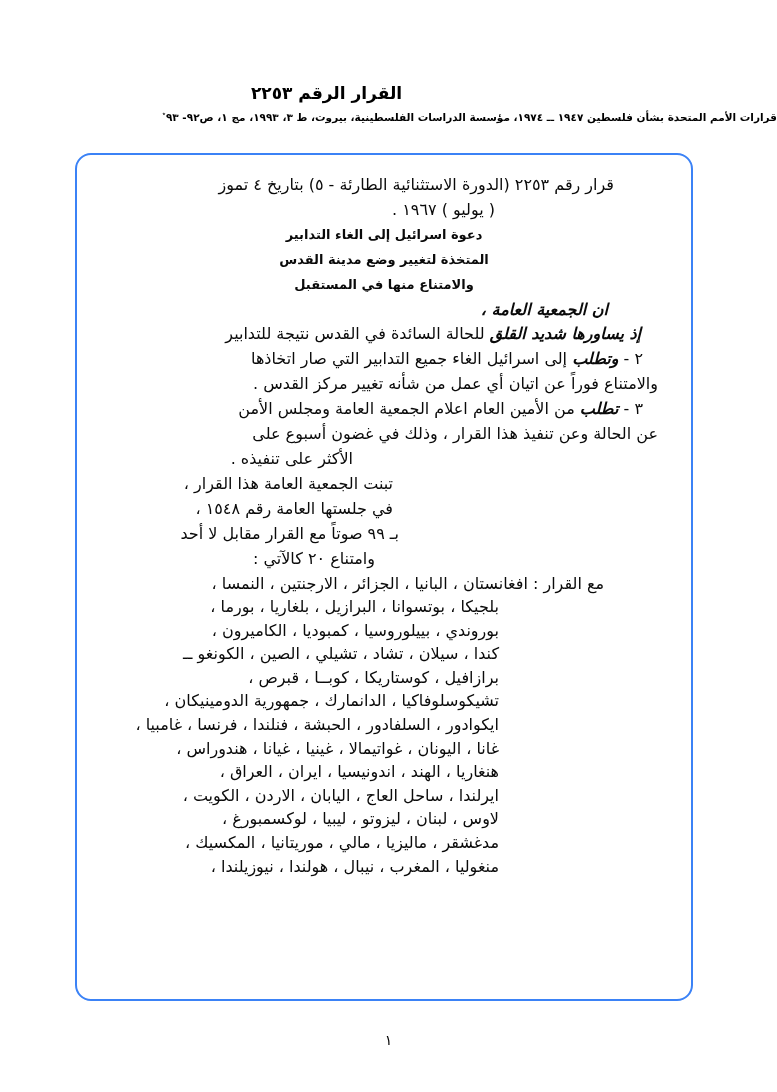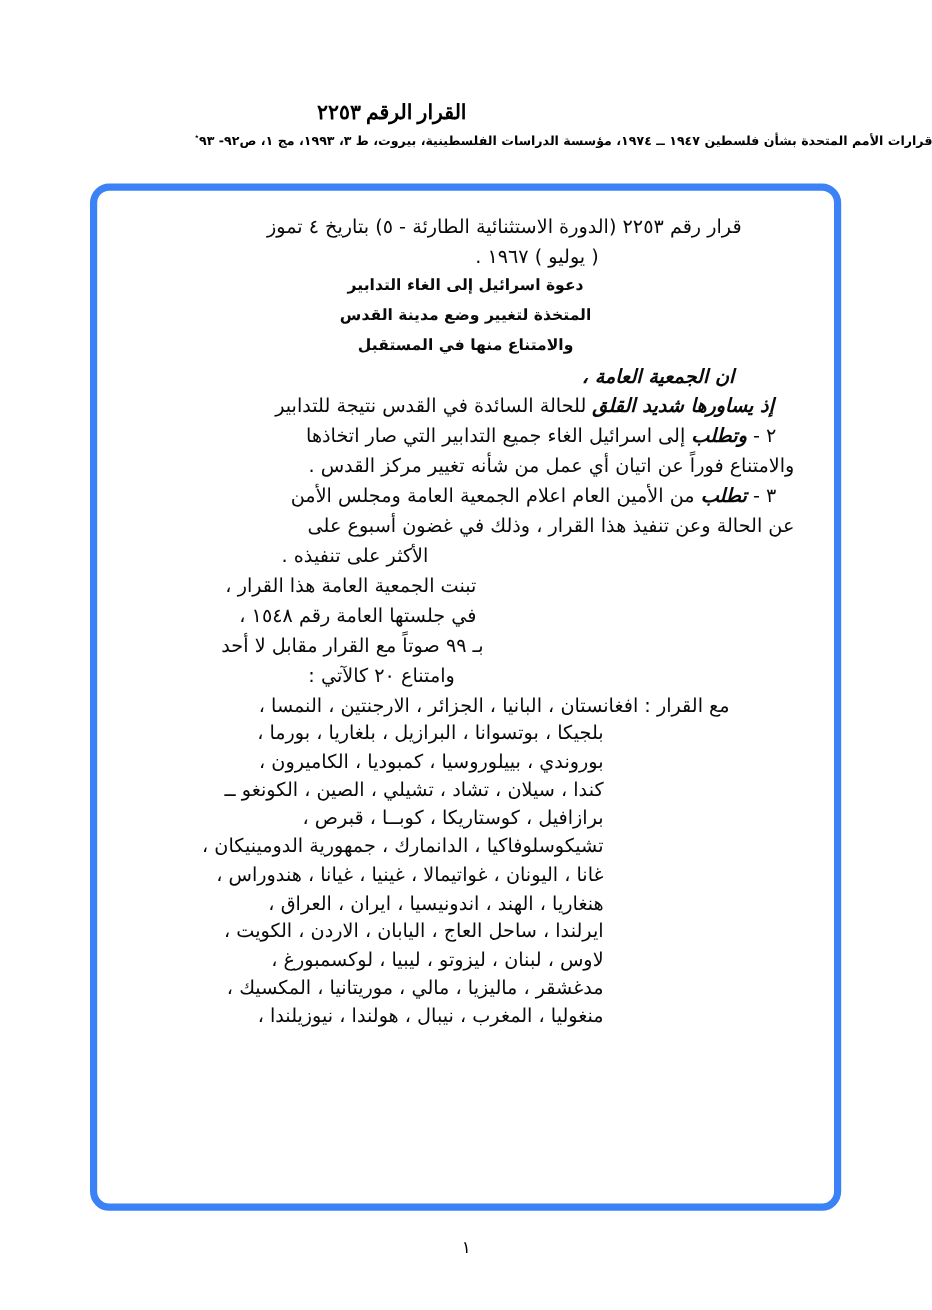--- a/index.html
+++ b/index.html
@@ -3,31 +3,31 @@
 <meta charset="utf-8">
 <style>
   html,body{margin:0;padding:0;}
   body{
     width:777px;height:1092px;position:relative;overflow:hidden;
     background:#ffffff;color:#000;
     font-family:"DejaVu Sans",sans-serif;
   }
   .doc-title{
     position:absolute;top:83px;left:0;width:653px;
-    text-align:center;font-weight:bold;font-size:17px;direction:rtl;font-family:Liberation Serif, serif;
+    text-align:center;font-weight:bold;font-size:17px;direction:rtl;
   }
   .doc-source{
     position:absolute;top:110px;left:0;width:777px;
     text-align:right;font-weight:bold;font-size:10.5px;direction:rtl;
     white-space:nowrap;
   }
   .doc-source sup{font-size:7px;}
   .green-box{
     position:absolute;left:75px;top:153px;width:614px;height:844px;
-    border:6px solid #3b82f6;border-radius:16px;background:#fff;
+    border:2px solid #3b82f6;border-radius:16px;background:#fff;
   }
   .bx{
     position:absolute;left:0;top:0;right:0;bottom:0;
     padding:18px 28px 0 28px;direction:rtl;font-size:16px;color:#0a0a0a;
   }
   .ln{line-height:24.9px;white-space:nowrap;text-align:right;}
   .vt{line-height:23.6px;}
   .ctr{text-align:center;margin-right:0;}
   .subject{font-weight:bold;font-size:13px;}
   .b{font-weight:bold;font-style:italic;}
@@ -80,20 +80,21 @@
     <div class="ln mr-adp">في جلستها العامة رقم ١٥٤٨ ،</div>
     <div class="ln mr-adp3">بـ ٩٩ صوتاً مع القرار مقابل لا أحد</div>
     <div class="ln mr-adp4">وامتناع ٢٠ كالآتي :</div>
 
     <div class="ln vt mr-vote1">مع القرار :  افغانستان ، البانيا ، الجزائر ، الارجنتين ، النمسا ،</div>
     <div class="ln vt mr-vote">بلجيكا ، بوتسوانا ، البرازيل ، بلغاريا ، بورما ،</div>
     <div class="ln vt mr-vote">بوروندي ، بييلوروسيا ، كمبوديا ، الكاميرون ،</div>
     <div class="ln vt mr-vote">كندا ، سيلان ، تشاد ، تشيلي ، الصين ، الكونغو ــ</div>
     <div class="ln vt mr-vote">برازافيل ، كوستاريكا ، كوبــا ، قبرص ،</div>
     <div class="ln vt mr-vote">تشيكوسلوفاكيا ، الدانمارك ، جمهورية الدومينيكان ،</div>
+    <div class="ln vt mr-vote">ايكوادور ، السلفادور ، الحبشة ، فنلندا ، فرنسا ، غامبيا ،</div>
     <div class="ln vt mr-vote">غانا ، اليونان ، غواتيمالا ، غينيا ، غيانا ، هندوراس ،</div>
     <div class="ln vt mr-vote">هنغاريا ، الهند ، اندونيسيا ، ايران ، العراق ،</div>
     <div class="ln vt mr-vote">ايرلندا ، ساحل العاج ، اليابان ، الاردن ، الكويت ،</div>
     <div class="ln vt mr-vote">لاوس ، لبنان ، ليزوتو ، ليبيا ، لوكسمبورغ ،</div>
     <div class="ln vt mr-vote">مدغشقر ، ماليزيا ، مالي ، موريتانيا ، المكسيك ،</div>
     <div class="ln vt mr-vote">منغوليا ، المغرب ، نيبال ، هولندا ، نيوزيلندا ،</div>
 
   </div>
 </div>
 

